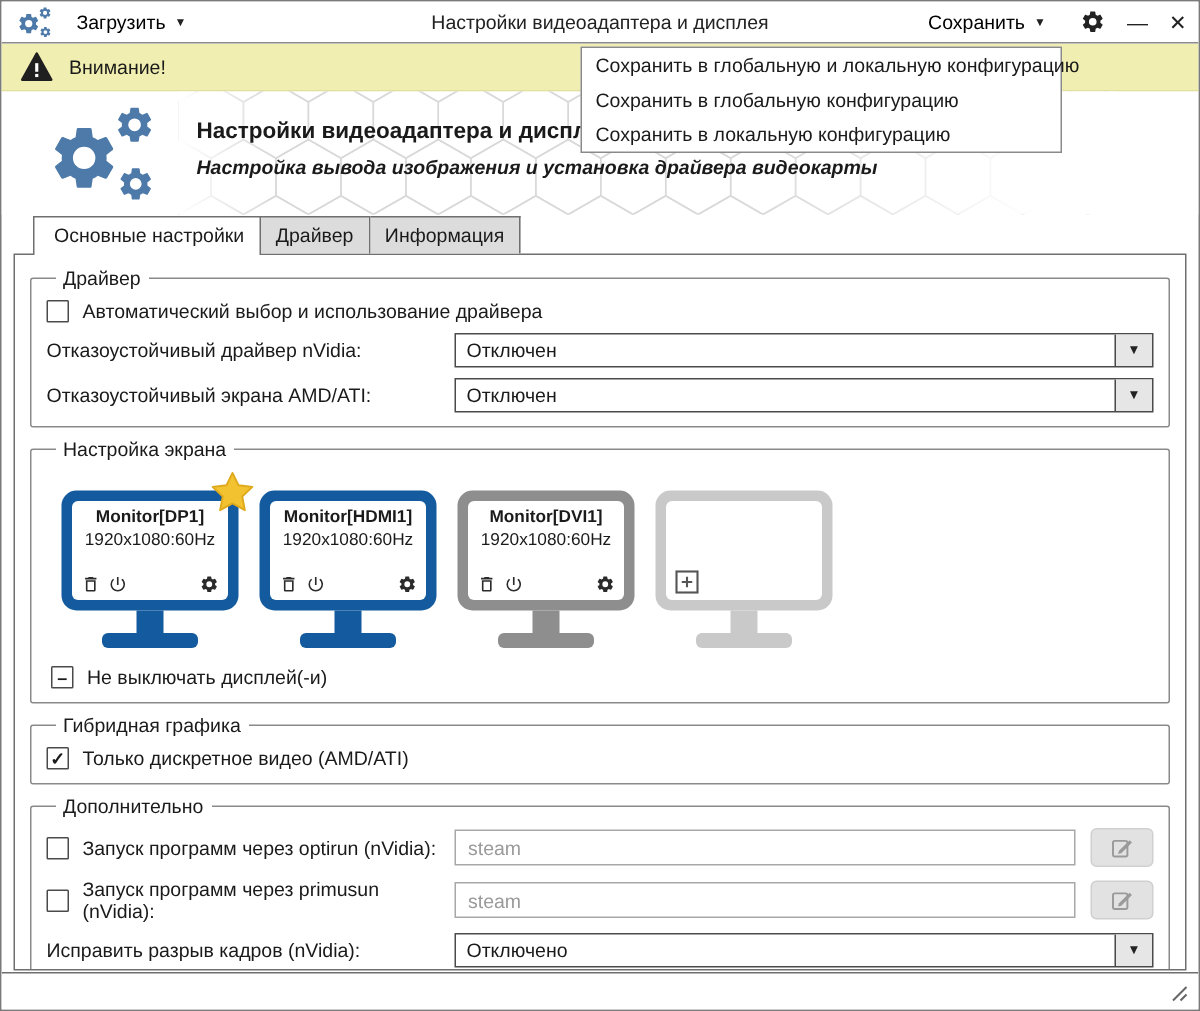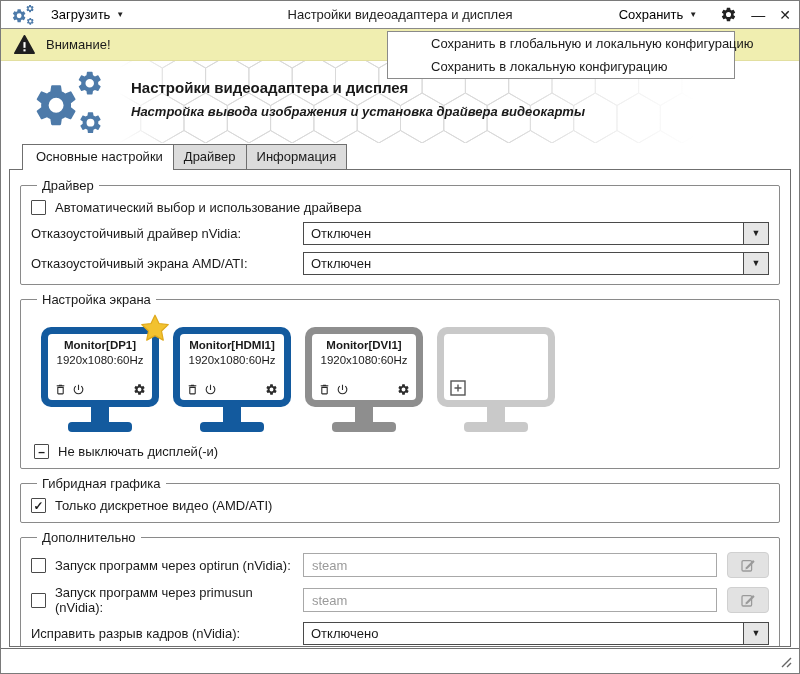--- a/index.html
+++ b/index.html
@@ -29,21 +29,21 @@
   .hexwrap { position:absolute; left:118px; top:-8px; width:625px; height:98px; }
   .hexwrap svg { width:100%; height:100%; }
   .hexwrap polygon { fill:none; stroke:#d9d9d9; stroke-width:1; }
   .hexfade { position:absolute; inset:0; background:linear-gradient(90deg,#fff 0%,rgba(255,255,255,0) 10%,rgba(255,255,255,0) 62%,#fff 92%); }
   .hdr-logo { position:absolute; left:26px; top:8px; width:82px; height:68px; }
   .hdr-text { position:absolute; left:130px; top:18px; z-index:1; }
   .hdr-title { font-size:15px; font-weight:700; margin-bottom:8px; }
   .hdr-sub { font-size:13px; font-weight:700; font-style:italic; }
 
   
-  .menu { position:absolute; left:386px; top:30px; width:348px; background:#fff; border:1px solid #8a8a8a; z-index:50;padding-left:34px; }
+  .menu { position:absolute; left:386px; top:30px; width:321px; background:#fff; border:1px solid #8a8a8a; z-index:50; }
   .menu-item { padding:4px 9px; white-space:nowrap; }
 
   
   .tabstrip { display:flex; align-items:flex-end; padding-left:21px; height:26px; position:relative; z-index:3; }
   .tab { border:1px solid #6f6f6f; border-bottom:none; background:#dcdcdc; padding:4px 10px 5px; margin-right:0; position:relative; }
   .tab + .tab { border-left:none; }
   .tab.active { background:#fff; margin-bottom:-1px; padding-bottom:6px; z-index:4;padding-left:13px; }
 
   
   .pane { margin:0 8px; border:1px solid #6f6f6f; background:#fff; height:478px; padding:8px 10px 6px; overflow:hidden; position:relative; z-index:2; }
@@ -207,20 +207,21 @@
       <use href="#p-gear" transform="translate(49,43) scale(1.15)" fill="currentColor"></use>
     </svg>
     <div class="hdr-text">
       <div class="hdr-title">Настройки видеоадаптера и дисплея</div>
       <div class="hdr-sub">Настройка вывода изображения и установка драйвера видеокарты</div>
     </div>
   </div>
 
   <div class="menu">
     <div class="menu-item">Сохранить в глобальную и локальную конфигурацию</div>
+    <div class="menu-item">Сохранить в глобальную конфигурацию</div>
     <div class="menu-item">Сохранить в локальную конфигурацию</div>
   </div>
 
   <div class="tabstrip">
     <div class="tab active">Основные настройки</div>
     <div class="tab">Драйвер</div>
     <div class="tab">Информация</div>
   </div>
 
   <div class="pane">

